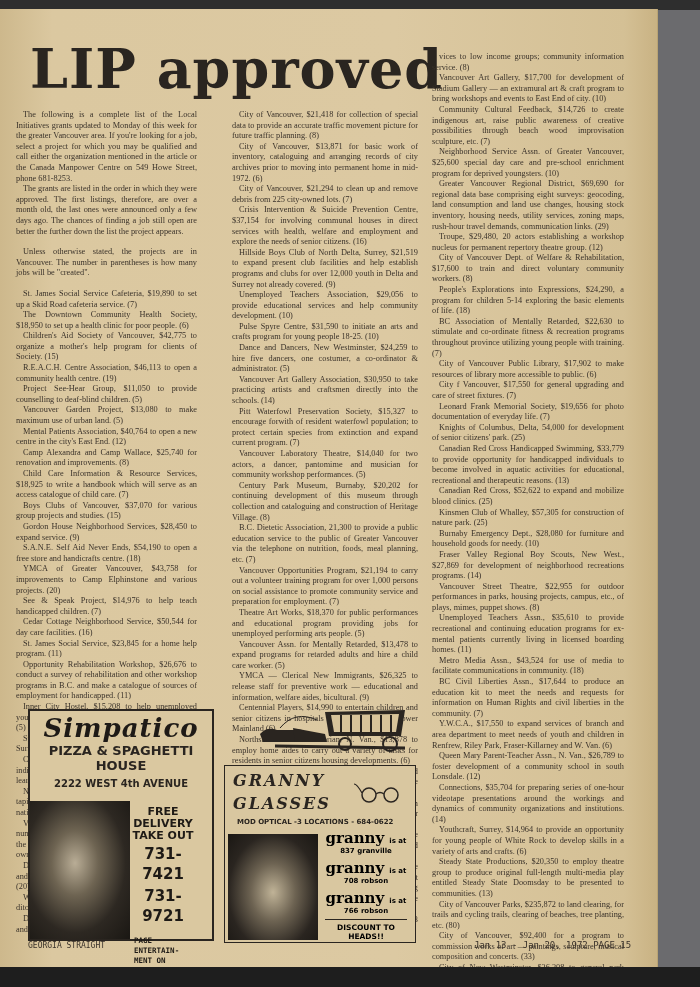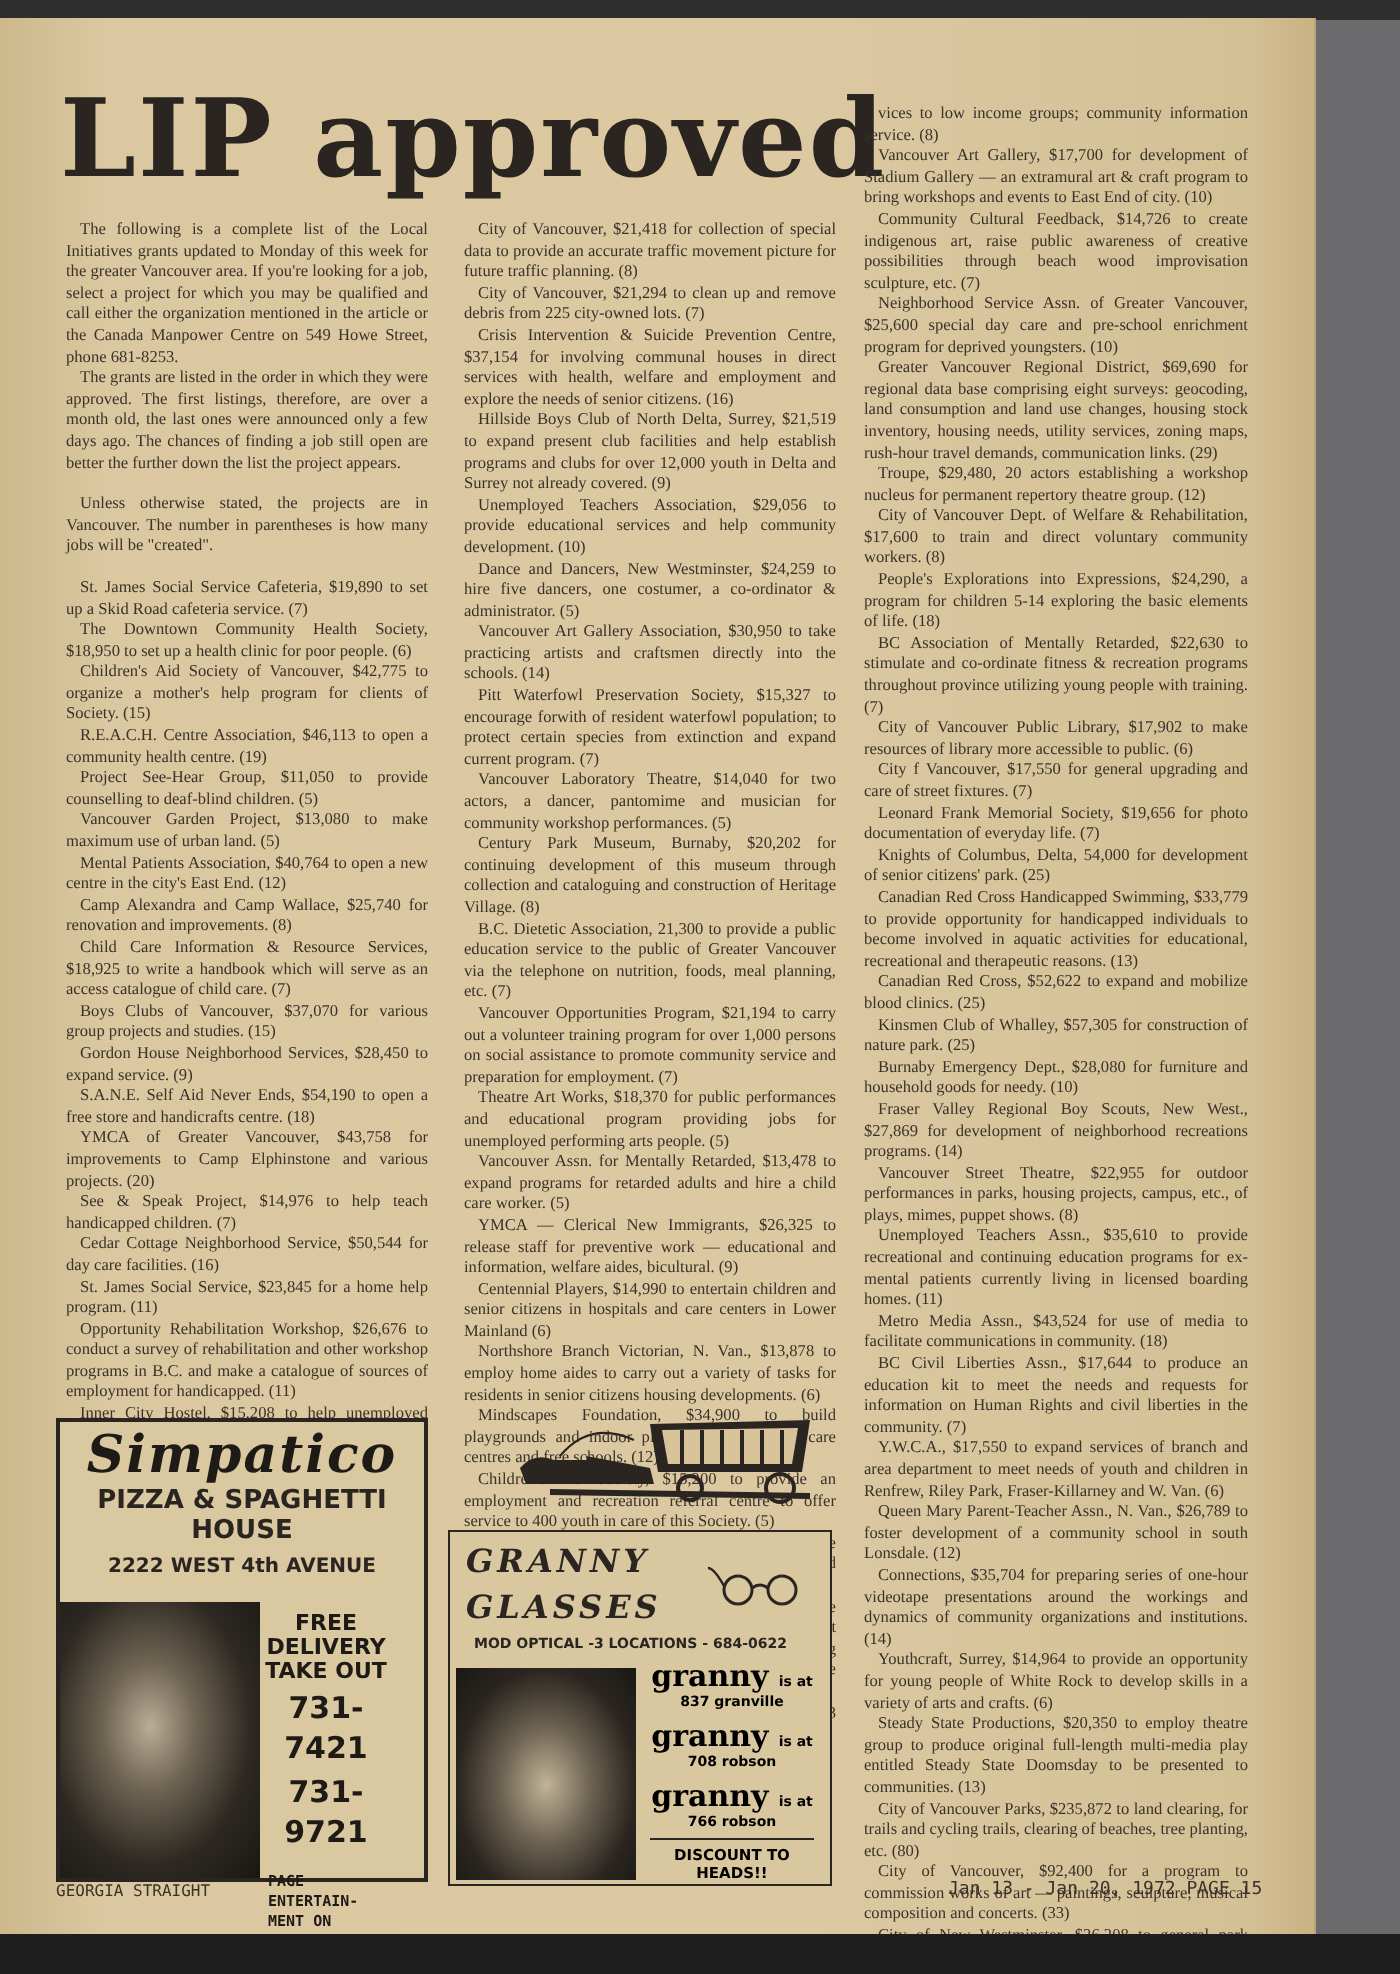--- a/index.html
+++ b/index.html
@@ -7,21 +7,21 @@
   .topband{position:absolute;left:0;top:0;width:700px;height:10px;background:#2e2e2e;}
   .botband{position:absolute;left:0;top:967px;width:700px;height:20px;background:#1e1e1e;}
   .page{position:absolute;left:0;top:9px;width:657px;height:959px;background:#d8c49a;
         background-image:linear-gradient(90deg,#cdb88c 0%,#dbc8a0 8%,#dcc9a2 60%,#d4c095 95%,#c9b283 100%);
         border-right:1px solid #b9a374;}
   .headline{position:absolute;left:30px;top:30px;font-family:"DejaVu Serif",serif;font-weight:bold;
             font-size:54px;color:#2a2520;letter-spacing:1px;line-height:60px;}
   .col{position:absolute;font-family:"Liberation Serif",serif;font-size:8.3px;line-height:10.6px;color:#3a322a;text-align:justify;}
   .col p{margin:0;text-indent:7px;}
   .col p.gap{margin-top:10px;}
-  .c1{left:33px;top:101px;width:181px;}
+  .c1{left:16px;top:101px;width:181px;}
   .c2{left:232px;top:101px;width:186px;}
   .c3{left:432px;top:43px;width:192px;}
   .ad1{position:absolute;left:28px;top:700px;width:182px;height:228px;border:2px solid #2a2520;background:#dac8a0;}
   .ad1 .logo{font-family:"DejaVu Serif",serif;font-weight:bold;font-size:26px;text-align:center;color:#1e1a16;margin-top:2px;letter-spacing:1px;font-style:italic;}
   .ad1 .sub{font-family:"DejaVu Sans",sans-serif;font-weight:bold;font-size:13px;text-align:center;color:#2a2520;line-height:15px;}
   .ad1 .addr{font-family:"DejaVu Sans",sans-serif;font-weight:bold;font-size:10px;text-align:center;color:#2a2520;margin-top:5px;}
   .ad1 .photo{position:absolute;left:0;top:90px;width:100px;height:138px;background:radial-gradient(ellipse at 45% 45%,#b9ad96 0%,#6e6452 30%,#2d2822 65%,#1a1713 100%);}
   .ad1 .right{position:absolute;left:100px;top:95px;width:66px;text-align:center;font-family:"DejaVu Sans",sans-serif;font-weight:bold;color:#1e1a16;}
   .ad1 .fd{font-size:11px;line-height:12px;}
   .ad1 .ph{font-size:15px;line-height:20px;margin-top:2px;}
@@ -77,24 +77,26 @@
         <p>Vancouver East YMCA, $23,400 to enable a large number of ethnic groups to become more involved in the Canadian community and contributing from their own backgrounds. (9)</p>
         <p>District of North Vancouver, $59,670 for clearing and improvement of recreation and pleasure parks. (20)</p>
         <p>White Rock, $19,656 for sidewalk construction and ditch tiling. (8)</p>
         <p>District of West Vancouver, $36,855 for trails, forest and waterfront development. (15)</p>
       </div>
   </div>
 
   <div class="col c2">
     <div id="list2">
         <p>City of Vancouver, $21,418 for collection of special data to provide an accurate traffic movement picture for future traffic planning. (8)</p>
+        <p>City of Vancouver, $13,871 for basic work of inventory, cataloguing and arranging records of city archives prior to moving into permanent home in mid-1972. (6)</p>
         <p>City of Vancouver, $21,294 to clean up and remove debris from 225 city-owned lots. (7)</p>
         <p>Crisis Intervention &amp; Suicide Prevention Centre, $37,154 for involving communal houses in direct services with health, welfare and employment and explore the needs of senior citizens. (16)</p>
         <p>Hillside Boys Club of North Delta, Surrey, $21,519 to expand present club facilities and help establish programs and clubs for over 12,000 youth in Delta and Surrey not already covered. (9)</p>
         <p>Unemployed Teachers Association, $29,056 to provide educational services and help community development. (10)</p>
+        <p>Pulse Spyre Centre, $31,590 to initiate an arts and crafts program for young people 18-25. (10)</p>
         <p>Dance and Dancers, New Westminster, $24,259 to hire five dancers, one costumer, a co-ordinator &amp; administrator. (5)</p>
         <p>Vancouver Art Gallery Association, $30,950 to take practicing artists and craftsmen directly into the schools. (14)</p>
         <p>Pitt Waterfowl Preservation Society, $15,327 to encourage forwith of resident waterfowl population; to protect certain species from extinction and expand current program. (7)</p>
         <p>Vancouver Laboratory Theatre, $14,040 for two actors, a dancer, pantomime and musician for community workshop performances. (5)</p>
         <p>Century Park Museum, Burnaby, $20,202 for continuing development of this museum through collection and cataloguing and construction of Heritage Village. (8)</p>
         <p>B.C. Dietetic Association, 21,300 to provide a public education service to the public of Greater Vancouver via the telephone on nutrition, foods, meal planning, etc. (7)</p>
         <p>Vancouver Opportunities Program, $21,194 to carry out a volunteer training program for over 1,000 persons on social assistance to promote community service and preparation for employment. (7)</p>
         <p>Theatre Art Works, $18,370 for public performances and educational program providing jobs for unemployed performing arts people. (5)</p>
         <p>Vancouver Assn. for Mentally Retarded, $13,478 to expand programs for retarded adults and hire a child care worker. (5)</p>
         <p>YMCA — Clerical New Immigrants, $26,325 to release staff for preventive work — educational and information, welfare aides, bicultural. (9)</p>

